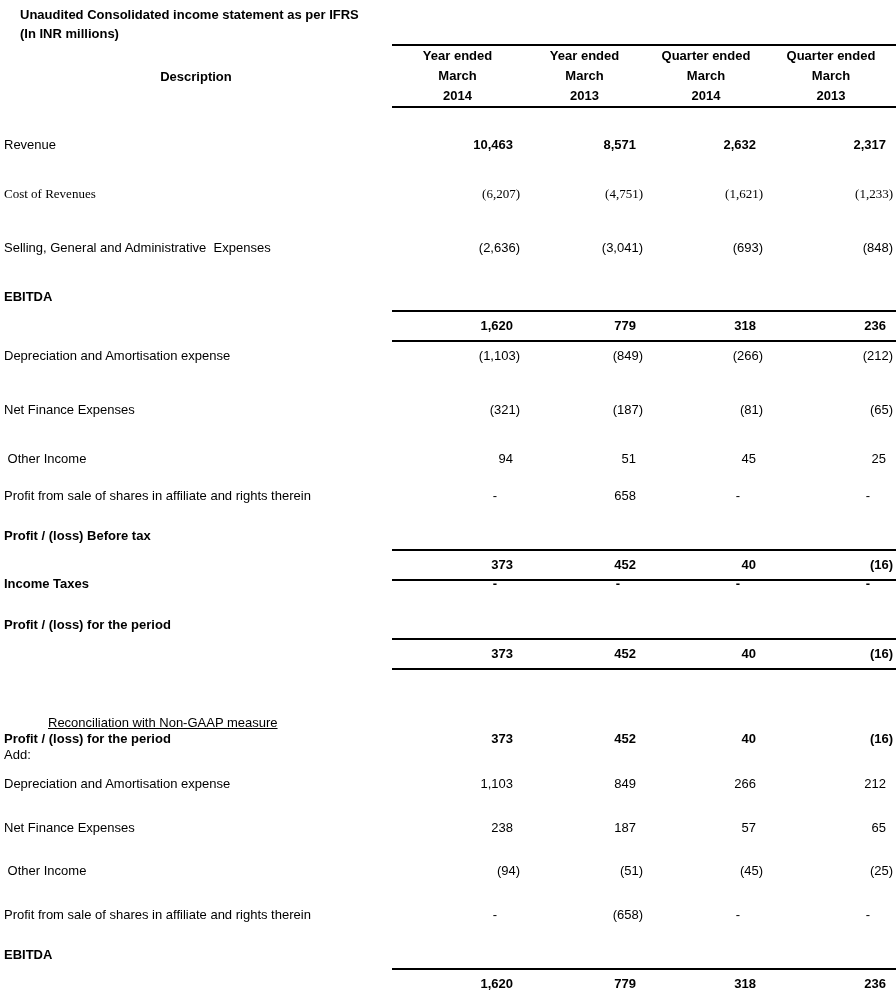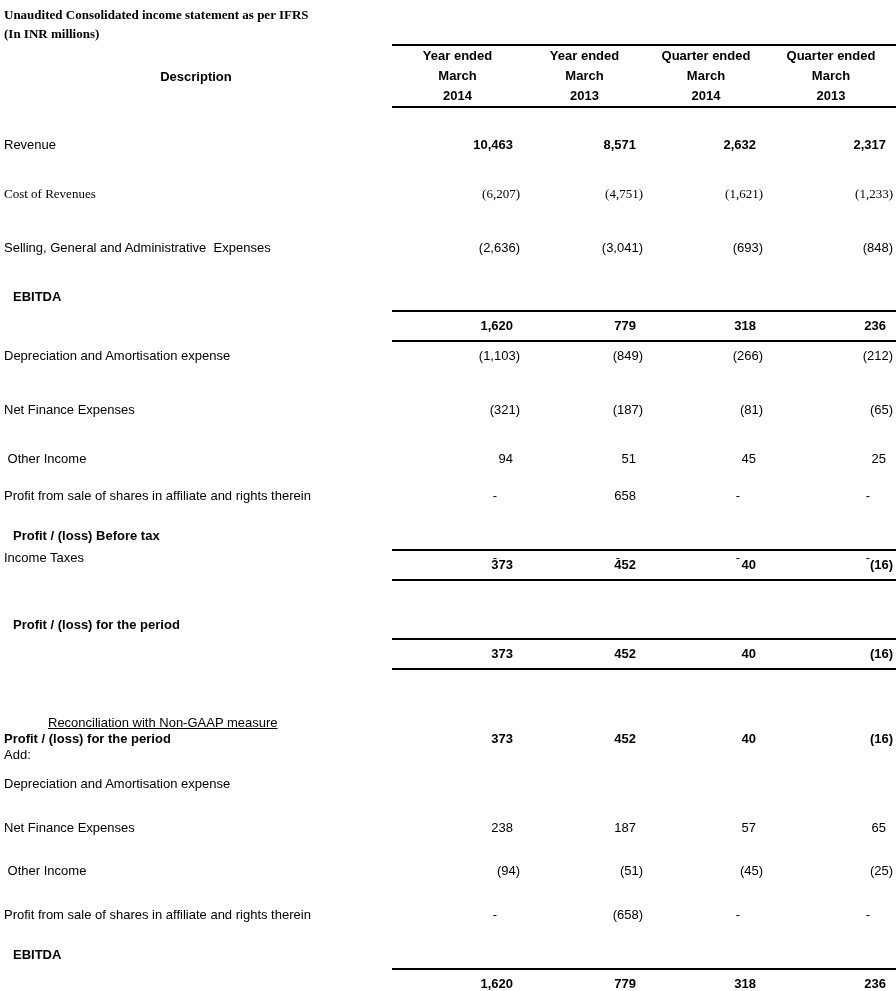--- a/index.html
+++ b/index.html
@@ -4,52 +4,52 @@
 <style>
   * { box-sizing: border-box; margin: 0; padding: 0; }
   html, body { background: #ffffff; }
   body {
     width: 896px; height: 991px;
     font-family: "Liberation Sans", sans-serif;
     font-size: 13px; color: #000;
   }
   .page { position: relative; width: 896px; height: 991px; overflow: hidden; background: #fff; }
 
-  .title-block { position: absolute; left: 4px; top: 5px; font-weight: bold; line-height: 19px; font-family: Liberation Serif, serif; }
+  .title-block { position: absolute; left: 20px; top: 5px; font-weight: bold; line-height: 19px; }
 
   
   .label { width: 392px; padding-left: 4px; white-space: pre; overflow: hidden; }
   .vals  { width: 504px; display: flex; }
   .c0 { width: 131px; } .c1 { width: 123px; } .c2 { width: 120px; } .c3 { width: 130px; }
 
   
   .thead { position: absolute; left: 0; top: 44px; width: 896px; display: flex; }
   .desc-h { width: 392px; display: flex; align-items: center; justify-content: center; font-weight: bold; text-align: center; }
   .thead .vals { border-top: 2px solid #000; border-bottom: 2px solid #000; }
   .hcell { text-align: center; font-weight: bold; line-height: 20px; }
   .hcell div { line-height: 20px; }
 
   
   .row { position: absolute; left: 0; width: 896px; display: flex; height: 22px; line-height: 22px; }
   .val { text-align: right; padding-right: 3px; }
   .val.np   { padding-right: 10px; }
   .val.dash { padding-right: 26px; }
   .vb .val   { font-weight: bold; }
   .lb .label { font-weight: bold; }
-  .total { height: 32px; line-height: 28px; padding-left: 9px; }
+  .total { height: 32px; line-height: 28px; }
   .total .vals { border-top: 2px solid #000; border-bottom: 2px solid #000; height: 32px; margin-top: 27px; }
   .underline .label { text-decoration: underline; }
 
   
   .r0  { top: 134px; } .r1  { top: 183px; font-family: Liberation Serif, serif; } .r2  { top: 237px; }
   .r3  { top: 283px; } 
   .r4  { top: 345px; } .r5  { top: 399px; } .r6  { top: 448px; }
   .r7  { top: 485px; }
   .r8  { top: 522px; } 
-  .r9  { top: 547px; }
+  .r9  { top: 573px; font-weight: bold; }
   .r10 { top: 611px; } 
   .r11 { top: 712px; margin-left: 44px; } 
   .r12 { top: 728px; } .r13 { top: 744px; } .r14 { top: 773px; }
   .r15 { top: 817px; } .r16 { top: 837px; } .r17 { top: 860px; }
   .r18 { top: 904px; }
   .r19 { top: 941px; } 
 </style>
 </head>
 <body>
 
@@ -209,20 +209,26 @@
       <div class="val c3">(16)</div>
     </div>
   </div>
 
   <div class="row r13">
     <div class="label">Add:</div>
   </div>
 
   <div class="row r14">
     <div class="label">Depreciation and Amortisation expense</div>
+    <div class="vals">
+      <div class="val c0 np">1,103</div>
+      <div class="val c1 np">849</div>
+      <div class="val c2 np">266</div>
+      <div class="val c3 np">212</div>
+    </div>
   </div>
 
   <div class="row r15">
     <div class="label">Net Finance Expenses</div>
     <div class="vals">
       <div class="val c0 np">238</div>
       <div class="val c1 np">187</div>
       <div class="val c2 np">57</div>
       <div class="val c3 np">65</div>
     </div>

